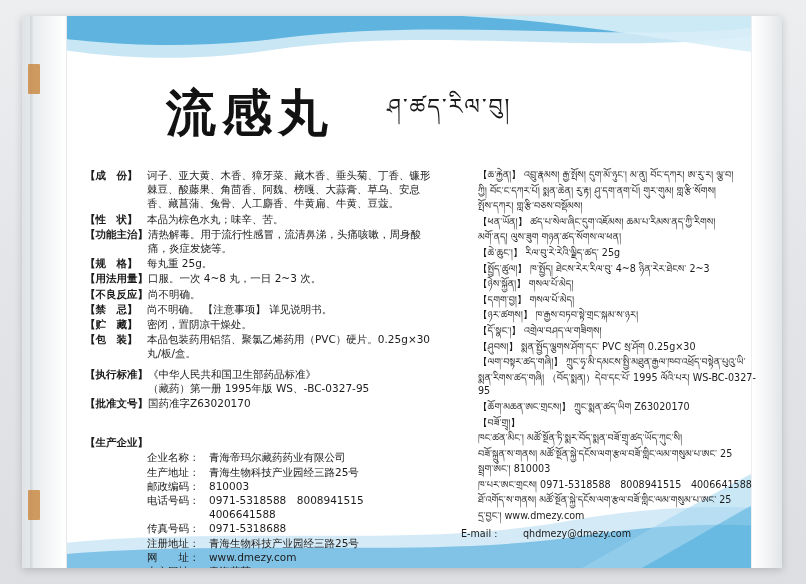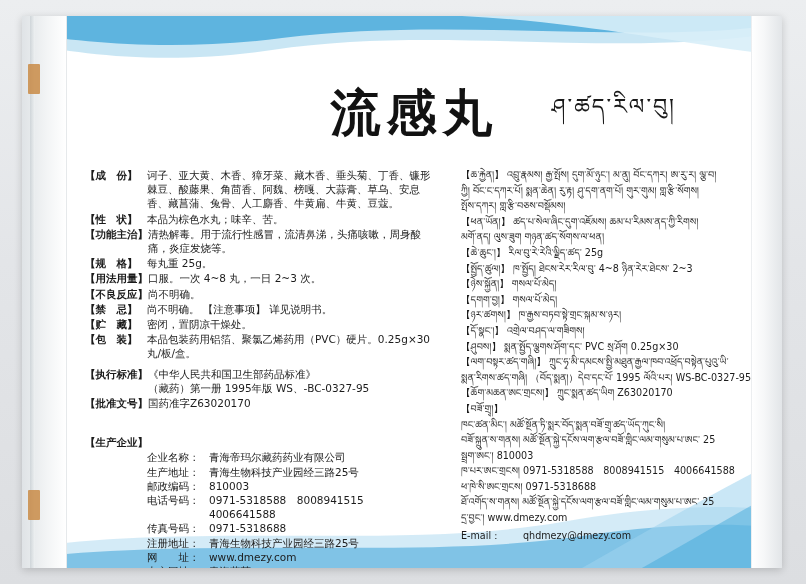--- a/index.html
+++ b/index.html
@@ -60,21 +60,21 @@
     overflow:hidden;pointer-events:none;
   }
 
   
   .face{
     position:absolute;left:44px;top:0;right:30px;bottom:0;
   }
 
   
   .title-row{
-    position:absolute;left:90px;top:66px;width:520px;height:70px;text-align:right;
+    position:absolute;left:100px;top:66px;width:520px;height:70px;
   }
   .brand-cn{
     font-family:"DejaVu Serif","Liberation Serif",serif;
     font-size:50px;font-weight:bold;color:#121212;
     letter-spacing:6px;line-height:56px;
     display:inline-block;vertical-align:middle;
   }
   .brand-tb{
     display:inline-block;vertical-align:middle;
     margin-left:48px;
@@ -95,21 +95,21 @@
   .row{display:flex;align-items:flex-start;margin-bottom:1px;}
   .lbl{
     flex:0 0 62px;white-space:nowrap;font-weight:bold;
     letter-spacing:0px;
   }
   .val{flex:1 1 auto;}
   .indent{padding-left:62px;}
   .sub{display:flex;align-items:flex-start;}
   .sub .k{flex:0 0 62px;white-space:nowrap;}
   .sub .v{flex:1 1 auto;}
-  .tb-line{margin-bottom:2px;white-space:pre-wrap;}
+  .tb-line{margin-bottom:2px;white-space:pre-wrap;margin-left:17px;}
   .mt{margin-top:6px;}
   .email{margin-top:4px;}
   .email .k{flex:0 0 62px;}
   .blk-title{font-weight:bold;margin-top:24px;}
 </style>
 </head>
 <body>
 
 <div class="stage">
   <div class="photo-bg"></div>
@@ -270,21 +270,20 @@
         <div class="tb-line">【དོ་སྣང་།】 འགྲེལ་བཤད་ལ་གཟིགས།</div>
         <div class="tb-line">【ཤུབས།】 སྨན་སྤྱོད་ལྕགས་ཤོག་དང་ PVC སྲ་ཤོག 0.25g×30</div>
         <div class="tb-line">【ལག་བསྟར་ཚད་གཞི།】 ཀྲུང་ཧྭ་མི་དམངས་སྤྱི་མཐུན་རྒྱལ་ཁབ་འཕྲོད་བསྟེན་པུའུ་ཡི་</div>
         <div class="tb-line">སྨན་རིགས་ཚད་གཞི། （བོད་སྨན།）དེབ་དང་པོ་ 1995 ལོའི་པར། WS-BC-0327-95</div>
         <div class="tb-line">【ཆོག་མཆན་ཨང་གྲངས།】 ཀྲུང་སྨན་ཚད་ཡིག Z63020170</div>
         <div class="tb-line">【བཟོ་གྲྭ།】</div>
         <div class="tb-line">ཁང་ཚན་མིང་། མཚོ་སྔོན་ཏི་སྨར་བོད་སྨན་བཟོ་གྲྭ་ཚད་ཡོད་ཀུང་སི།</div>
         <div class="tb-line">བཟོ་སྐྲུན་ས་གནས། མཚོ་སྔོན་སྐྱེ་དངོས་ལག་རྩལ་བཟོ་གླིང་ལམ་གསུམ་པ་ཨང་ 25</div>
         <div class="tb-line">སྦྲག་ཨང་། 810003</div>
         <div class="tb-line">ཁ་པར་ཨང་གྲངས། 0971-5318588　8008941515　4006641588</div>
-        <div class="tb-line">ཕ་ཁེ་སི་ཨང་གྲངས། 0971-5318688</div>
         <div class="tb-line">ཐོ་འགོད་ས་གནས། མཚོ་སྔོན་སྐྱེ་དངོས་ལག་རྩལ་བཟོ་གླིང་ལམ་གསུམ་པ་ཨང་ 25</div>
         <div class="tb-line">དྲ་བྱང་། www.dmezy.com</div>
         <div class="sub email">
           <div class="k">E-mail：</div>
           <div class="v">qhdmezy@dmezy.com</div>
         </div>
       </div>
 
     </div>
   </div>

